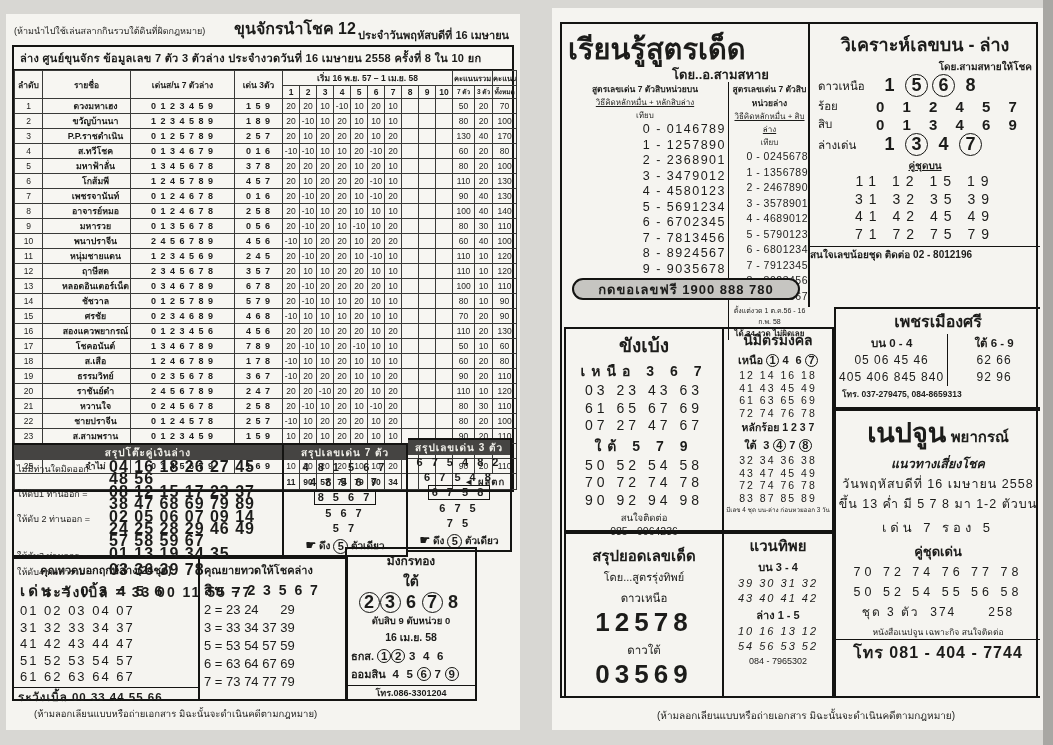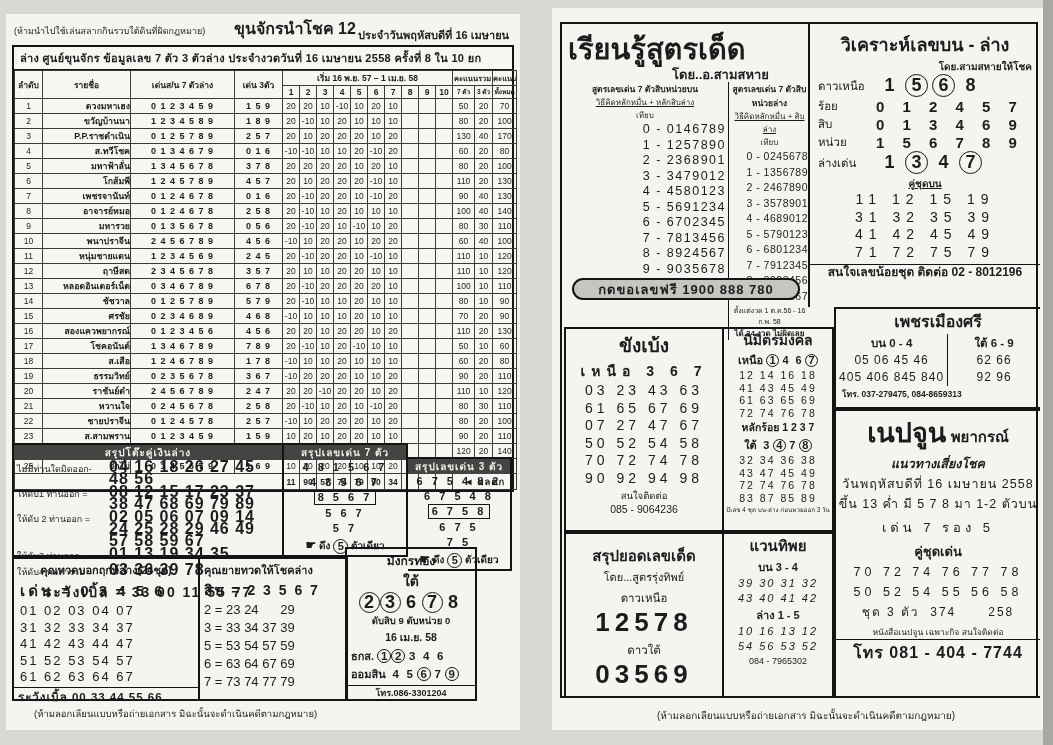--- a/index.html
+++ b/index.html
@@ -14,32 +14,32 @@
   
   .lp-disc { left:8px; top:10px; width:225px; font-size:9px; }
   .lp-title { left:228px; top:2px; font-size:16px; font-weight:bold; }
   .lp-date { left:352px; top:12px; font-size:11px; font-weight:bold; }
   
   .mt-wrap { left:6px; top:31px; width:502px; border:2px solid #141412; background:#f7f6f2; }
   .mt-caption { font-size:11px; font-weight:bold; padding:2px 6px; border-bottom:1px solid #141412; letter-spacing:.3px; }
   table.mt { width:100%; border-collapse:collapse; table-layout:fixed; }
   .mt th, .mt td { border:1px solid #3a3a38; font-size:8.5px; text-align:center; padding:0; height:13px; overflow:hidden; white-space:nowrap; }
   .mt th { font-weight:bold; }
-  .mt td.name-cell { text-align:right; padding-left:18px; font-weight:bold; font-size:8.8px; }
+  .mt td.name-cell { text-align:center; padding-left:18px; font-weight:bold; font-size:8.8px; }
   .mt td.digits-cell { font-weight:bold; font-size:9px; letter-spacing:1px; }
   .mt .totals-row td { font-weight:bold; }
   .mt .falls-cell { font-weight:bold; font-size:9.5px; letter-spacing:1px; }
   
   .sec-pairs { left:6px; top:429px; width:272px; height:114px; border:2px solid #141412; }
   .pair-line { display:flex; padding:0 3px; align-items:flex-start; }
   .pair-label { width:92px; flex:none; font-size:9px; padding-top:2px; }
   .pair-value { font-size:16px; font-weight:bold; letter-spacing:1px; line-height:12px; padding-top:1px; }
   .pair-warning { font-size:14px; font-weight:bold; text-align:center; letter-spacing:2px; margin-top:2px; }
   .sec-seven { left:278px; top:429px; width:124px; height:114px; border:2px solid #141412; border-left:none; }
-  .sec-three { left:402px; top:443px; width:104px; height:114px; border:2px solid #141412; border-left:none; }
+  .sec-three { left:402px; top:424px; width:104px; height:114px; border:2px solid #141412; border-left:none; }
   .pyr { text-align:center; font-size:11px; font-weight:bold; letter-spacing:3px; line-height:14.5px; }
   .pyr-boxed { display:inline-block; border:1.5px solid #141412; padding:0 3px; line-height:13px; margin:1px 0; }
   .pull-line { font-size:10px; font-weight:bold; text-align:center; margin-top:3px; }
   .pull-line .circ-big { display:inline-flex; width:15px; height:15px; border:1.5px solid #141412; border-radius:50%; align-items:center; justify-content:center; font-size:11px; vertical-align:middle; }
   .hand { font-size:12px; }
   
   .sec-grandpa { left:6px; top:543px; width:188px; height:144px; border:2px solid #141412; }
   .gp-title { font-size:11px; font-weight:bold; text-align:center; margin-top:2px; }
   .gp-den { font-size:15px; font-weight:bold; padding-left:6px; letter-spacing:3px; }
   .gp-row { font-size:13px; letter-spacing:2px; padding-left:6px; line-height:16.5px; }
@@ -77,21 +77,21 @@
   .phone-oval { left:10px; top:254px; width:228px; height:22px; border:2px solid #141412; border-radius:12px; background:#c6c5c1; font-size:13px; font-weight:bold; text-align:center; line-height:19px; letter-spacing:1px; }
   .an-col { left:246px; top:0; width:232px; height:283px; border-left:2px solid #141412; }
   .an-title { font-size:18px; font-weight:bold; text-align:center; margin-top:6px; }
   .an-by { font-size:10px; font-weight:bold; text-align:right; padding-right:8px; }
   .an-row { display:flex; align-items:center; padding-left:8px; }
   .an-label { width:58px; flex:none; font-size:11.5px; }
   .an-digits { font-size:15px; font-weight:bold; letter-spacing:7px; }
   .an-row .tok { font-size:18px; font-weight:bold; width:23px; height:23px; margin:0 2px; }
   .an-pairs-title { font-size:10px; font-weight:bold; text-align:center; text-decoration:underline; margin-top:2px; }
   .an-pair { font-size:14px; text-align:center; letter-spacing:6px; line-height:17.5px; }
-  .an-contact { font-size:12px; font-weight:bold; text-align:center; border-top:1.5px solid #141412; margin-top:3px; line-height:15px; }
+  .an-contact { font-size:10px; font-weight:bold; border-top:1.5px solid #141412; margin-top:3px; line-height:15px; }
   .kb-box { left:2px; top:303px; width:160px; height:205px; border:2px solid #141412; text-align:center; }
   .kb-title { font-size:19px; font-weight:bold; margin-top:1px; }
   .kb-head { font-size:14px; font-weight:bold; letter-spacing:6px; }
   .kb-row { font-size:14px; letter-spacing:4px; line-height:17.5px; }
   .kb-contact { font-size:9.5px; margin-top:1px; }
   .kb-phone { font-size:10.5px; }
   .nm-box { left:162px; top:303px; width:110px; height:205px; border:2px solid #141412; border-left:none; text-align:center; }
   .nm-title { font-size:14px; font-weight:bold; }
   .nm-head { font-size:11px; font-weight:bold; }
   .nm-head .tok { font-size:11px; width:13px; height:13px; }
@@ -831,41 +831,38 @@
         </div>
         <div class="an-row">
           <span class="an-label">ร้อย</span>
           <span class="an-digits">0 1 2 4 5 7</span>
         </div>
         <div class="an-row">
           <span class="an-label">สิบ</span>
           <span class="an-digits">0 1 3 4 6 9</span>
         </div>
         <div class="an-row">
-          <span class="an-label">หน่วย</span>
-          <span class="an-digits">1 5 6 7 8 9</span>
-        </div>
-        <div class="an-row">
           <span class="an-label">ล่างเด่น</span>
           <span><span class="tok">1</span><span class="tok circ">3</span><span class="tok">4</span><span class="tok circ">7</span></span>
         </div>
         <div class="an-pairs-title">คู่ชุดบน</div>
         <div class="an-pair">11 12 15 19</div>
         <div class="an-pair">31 32 35 39</div>
         <div class="an-pair">41 42 45 49</div>
         <div class="an-pair">71 72 75 79</div>
         <div class="an-contact">สนใจเลขน้อยชุด ติดต่อ 02 - 8012196</div>
       </div>
 
       <div class="abs kb-box">
         <div class="kb-title">ขังเบ้ง</div>
         <div class="kb-head">เหนือ 3 6 7</div>
         <div class="kb-row">03 23 43 63</div>
         <div class="kb-row">61 65 67 69</div>
         <div class="kb-row">07 27 47 67</div>
+        <div class="kb-head">ใต้ 5 7 9</div>
         <div class="kb-row">50 52 54 58</div>
         <div class="kb-row">70 72 74 78</div>
         <div class="kb-row">90 92 94 98</div>
         <div class="kb-contact">สนใจติดต่อ</div>
         <div class="kb-phone">085 - 9064236</div>
       </div>
 
       <div class="abs nm-box">
         <div class="nm-title">นิมิตรมงคล</div>
         <div class="nm-head">

